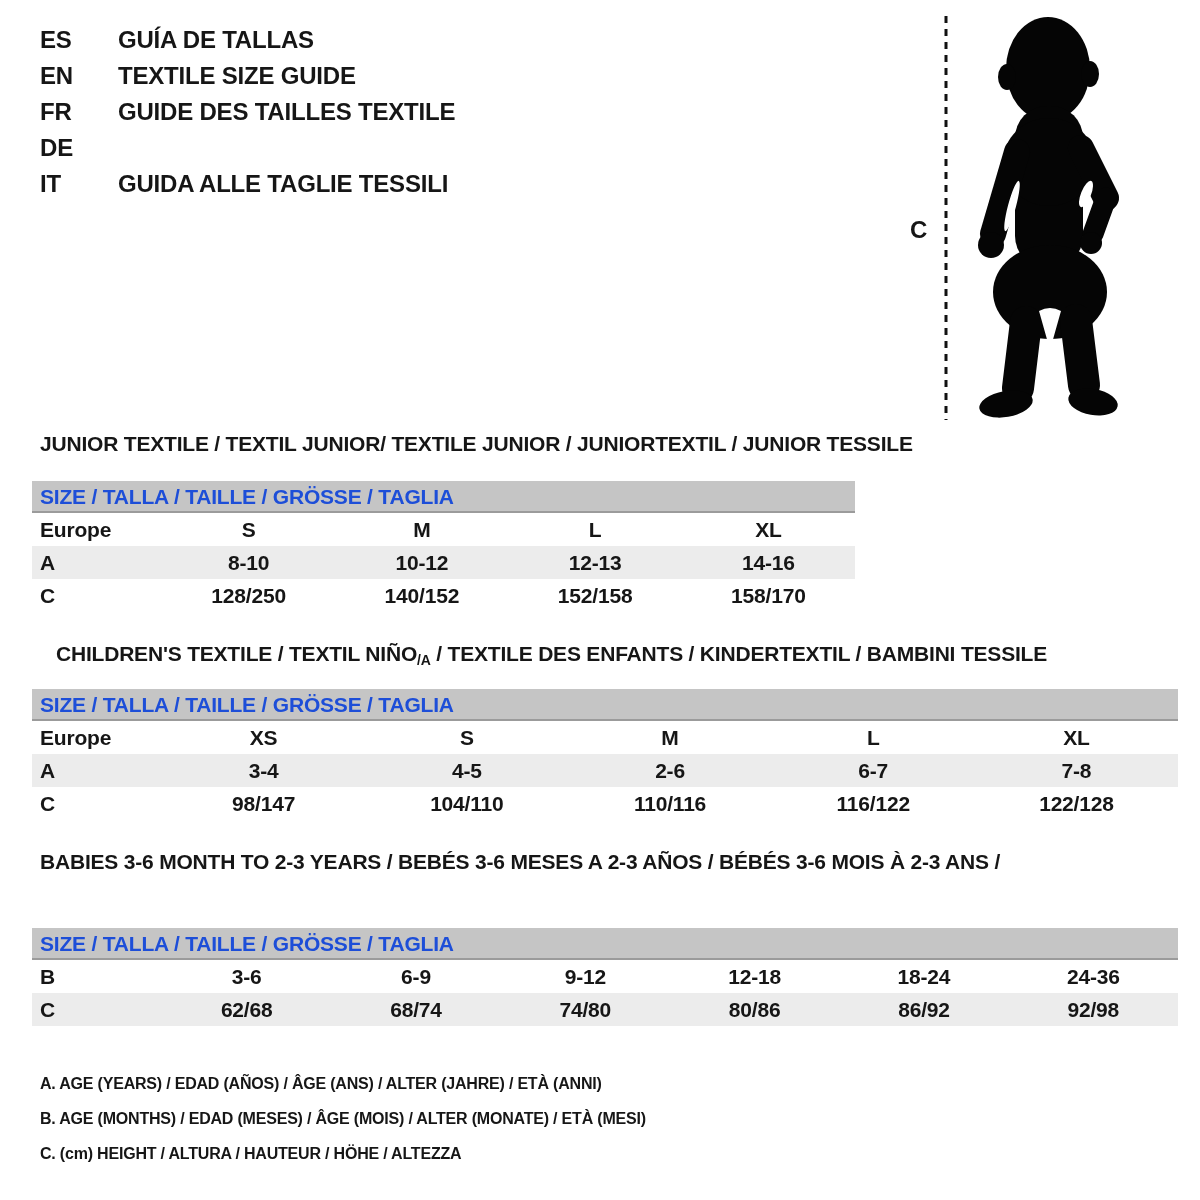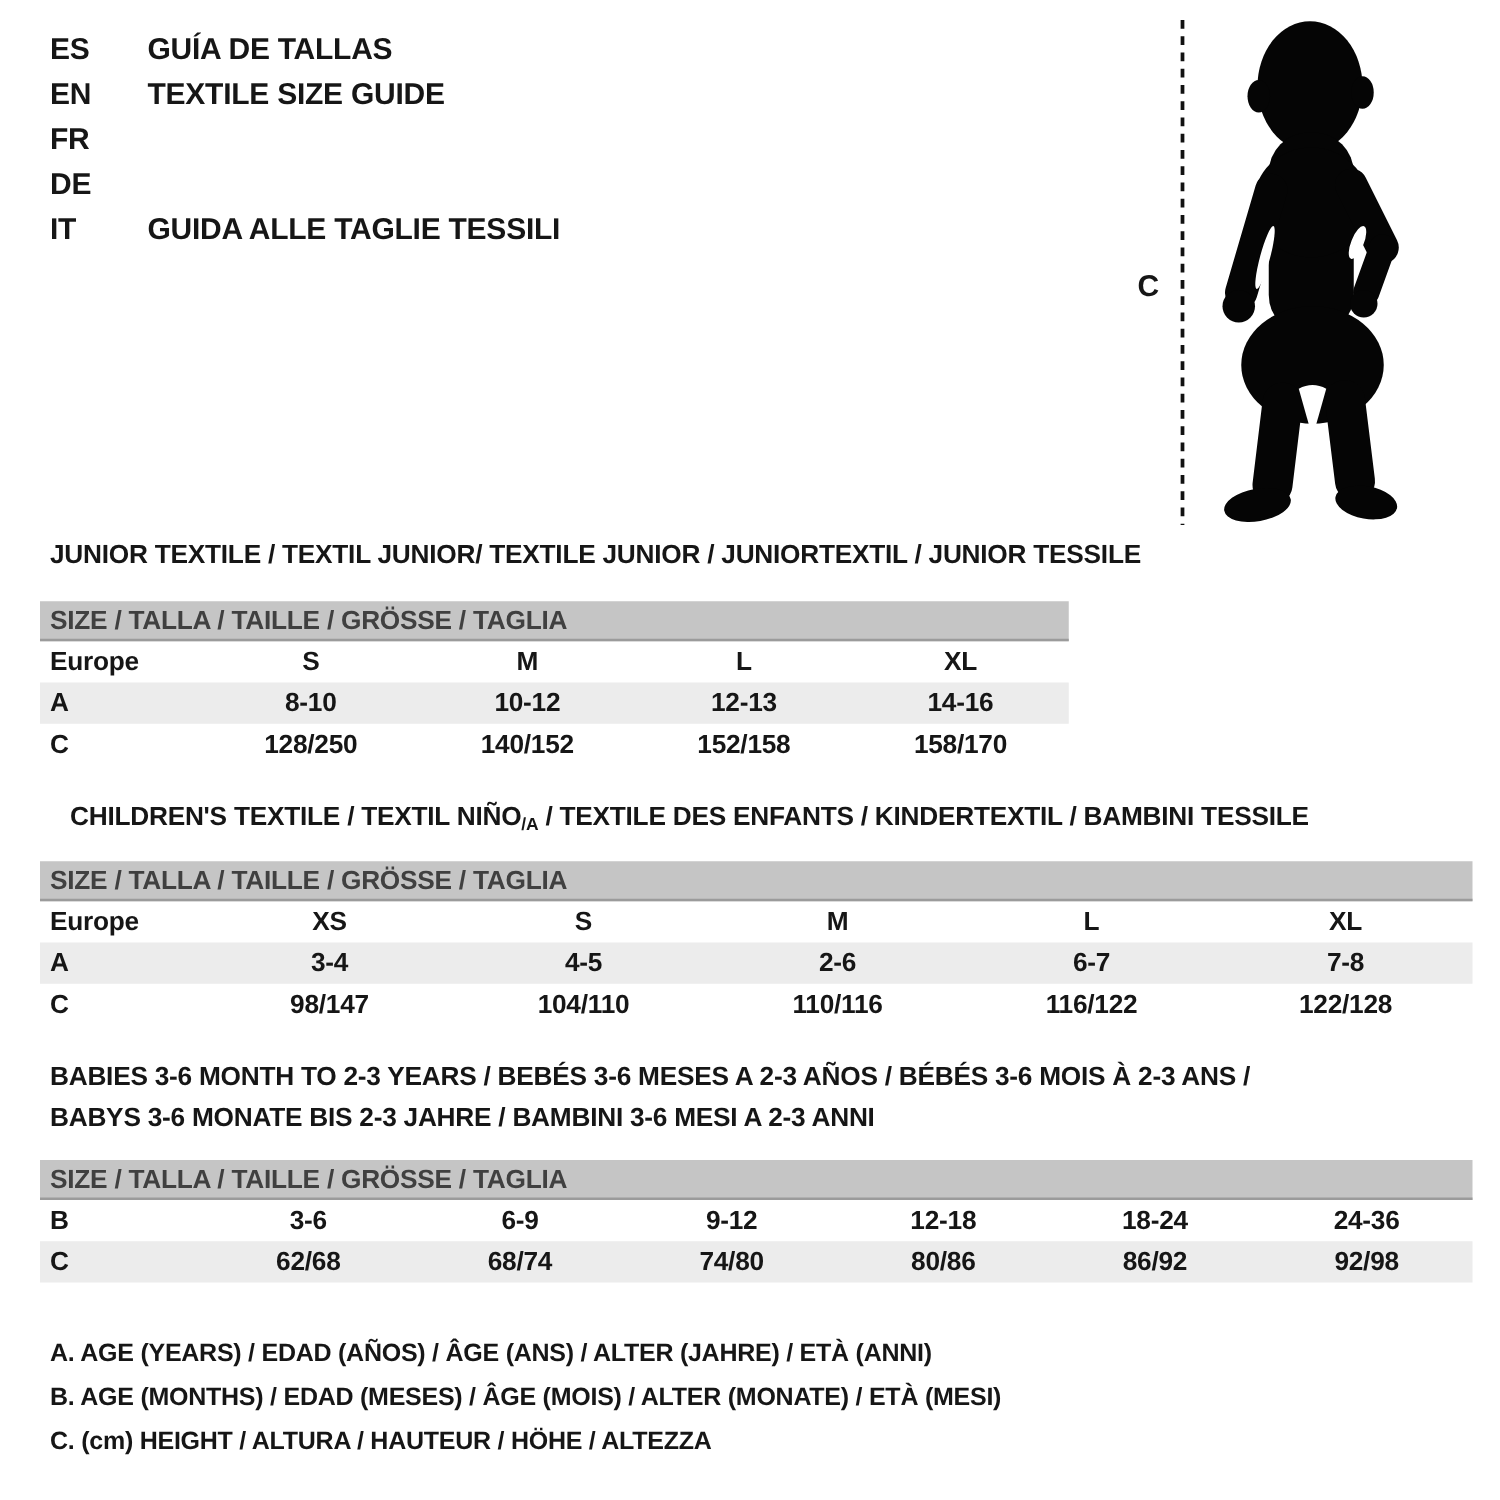--- a/index.html
+++ b/index.html
@@ -23,46 +23,47 @@
   #children-title{left:40px;top:642px;margin-left:16px;}
   #babies-title{left:40px;top:845px;line-height:33px;}
   .subscript{font-size:14px;vertical-align:-4px;}
   
   .tbl{position:absolute;left:32px;}
   #junior-table{top:481px;width:823px;}
   #children-table{top:689px;width:1146px;}
   #babies-table{top:928px;width:1146px;}
   .tbl-head{
     height:32px;line-height:32px;background:#c5c5c5;border-bottom:2px solid #9b9b9b;
-    padding-left:8px;font-size:21px;color:#404040;box-sizing:border-box;
+    padding-left:8px;font-size:21px;color:#1d4ed8;box-sizing:border-box;
   }
   .tr{display:flex;height:33px;align-items:center;font-size:21px;}
   .tr.shaded{background:#ececec;}
   .tl{width:130px;padding-left:8px;box-sizing:border-box;}
   .td{flex:1;text-align:center;}
   
-  .legend{position:absolute;left:40px;top:1066px;font-size:20px;}
+  .legend{position:absolute;left:40px;top:1066px;font-size:16px;}
   .legend-line{height:35px;display:flex;align-items:center;white-space:nowrap;}
 </style>
 </head>
 <body>
 
 <div class="page">
 
   <section class="lang-block">
     <div class="lang-row">
       <span class="lang-code">ES</span>
       <span class="lang-label">GUÍA DE TALLAS</span>
     </div>
     <div class="lang-row">
       <span class="lang-code">EN</span>
       <span class="lang-label">TEXTILE SIZE GUIDE</span>
     </div>
     <div class="lang-row">
       <span class="lang-code">FR</span>
+      <span class="lang-label">GUIDE DES TAILLES TEXTILE</span>
     </div>
     <div class="lang-row">
       <span class="lang-code">DE</span>
     </div>
     <div class="lang-row">
       <span class="lang-code">IT</span>
       <span class="lang-label">GUIDA ALLE TAGLIE TESSILI</span>
     </div>
   </section>
 
@@ -146,21 +147,20 @@
       <span class="td">98/147</span>
       <span class="td">104/110</span>
       <span class="td">110/116</span>
       <span class="td">116/122</span>
       <span class="td">122/128</span>
     </div>
   </div>
 
   <h2 class="sect-title" id="babies-title">
     <div>BABIES 3-6 MONTH TO 2-3 YEARS / BEBÉS 3-6 MESES A 2-3 AÑOS / BÉBÉS 3-6 MOIS À 2-3 ANS /</div>
-    <div>BABYS 3-6 MONATE BIS 2-3 JAHRE / BAMBINI 3-6 MESI A 2-3 ANNI</div>
   </h2>
   <div class="tbl" id="babies-table">
     <div class="tbl-head">SIZE / TALLA / TAILLE / GRÖSSE / TAGLIA</div>
     <div class="tr">
       <span class="tl">B</span>
       <span class="td">3-6</span>
       <span class="td">6-9</span>
       <span class="td">9-12</span>
       <span class="td">12-18</span>
       <span class="td">18-24</span>

